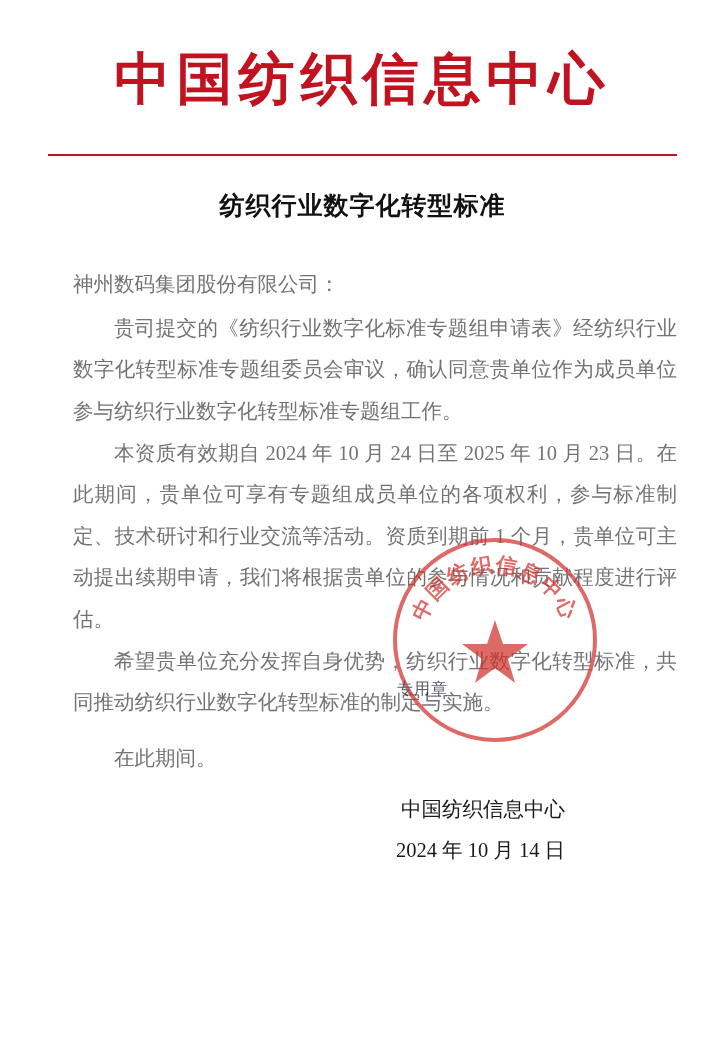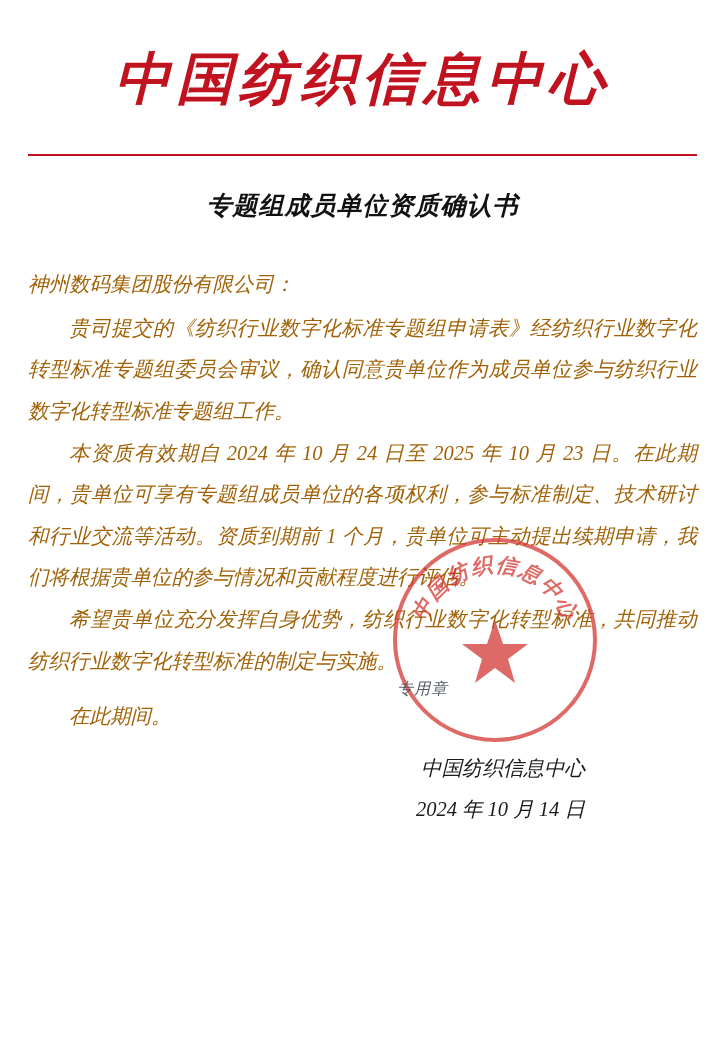--- a/index.html
+++ b/index.html
@@ -12,22 +12,21 @@
     background: #ffffff;
     font-family: "Liberation Serif", "DejaVu Serif", serif;
     color: #1a1a1a;
     overflow: hidden;
   }
   .page {
     position: relative;
     width: 725px;
     height: 780px;
     box-sizing: border-box;
-    padding: 0 28px;
-    font-style: italic;
+    padding: 0 48px;
   }
   .letterhead {
     text-align: center;
     padding-top: 46px;
   }
   .letterhead-title {
     font-family: "DejaVu Serif", "Liberation Serif", serif;
     color: #c1121f;
     font-size: 56px;
     font-weight: bold;
@@ -48,22 +47,23 @@
     font-weight: bold;
     font-size: 25px;
     line-height: 1.75;
     color: #111111;
     letter-spacing: 1px;
   }
   .body-block {
     margin-top: 36px;
     font-size: 20.5px;
     line-height: 2.03;
-    color: #a16207;
+    color: #737373;
     text-align: justify;
+    margin-left: 25px;
   }
   .salutation {
     margin: 0 0 2px 0;
     text-indent: 0;
   }
   .para {
     margin: 0;
     text-indent: 2em;
   }
   .closing {
@@ -128,21 +128,21 @@
 <body>
 
 <div class="page">
 
   <div class="letterhead">
     <div class="letterhead-title">中国纺织信息中心</div>
     <div class="rule"></div>
   </div>
 
   <div class="doc-title">
-    <div>专题组成员单位资质确认书</div>
+    <div>纺织行业数字化转型标准</div>
   </div>
 
   <div class="body-block">
     <p class="salutation">神州数码集团股份有限公司：</p>
     <p class="para">贵司提交的《纺织行业数字化标准专题组申请表》经纺织行业数字化转型标准专题组委员会审议，确认同意贵单位作为成员单位参与纺织行业数字化转型标准专题组工作。</p>
     <p class="para">本资质有效期自 2024 年 10 月 24 日至 2025 年 10 月 23 日。在此期间，贵单位可享有专题组成员单位的各项权利，参与标准制定、技术研讨和行业交流等活动。资质到期前 1 个月，贵单位可主动提出续期申请，我们将根据贵单位的参与情况和贡献程度进行评估。</p>
     <p class="para">希望贵单位充分发挥自身优势，纺织行业数字化转型标准，共同推动纺织行业数字化转型标准的制定与实施。</p>
     <p class="closing">在此期间。</p>
   </div>
 

